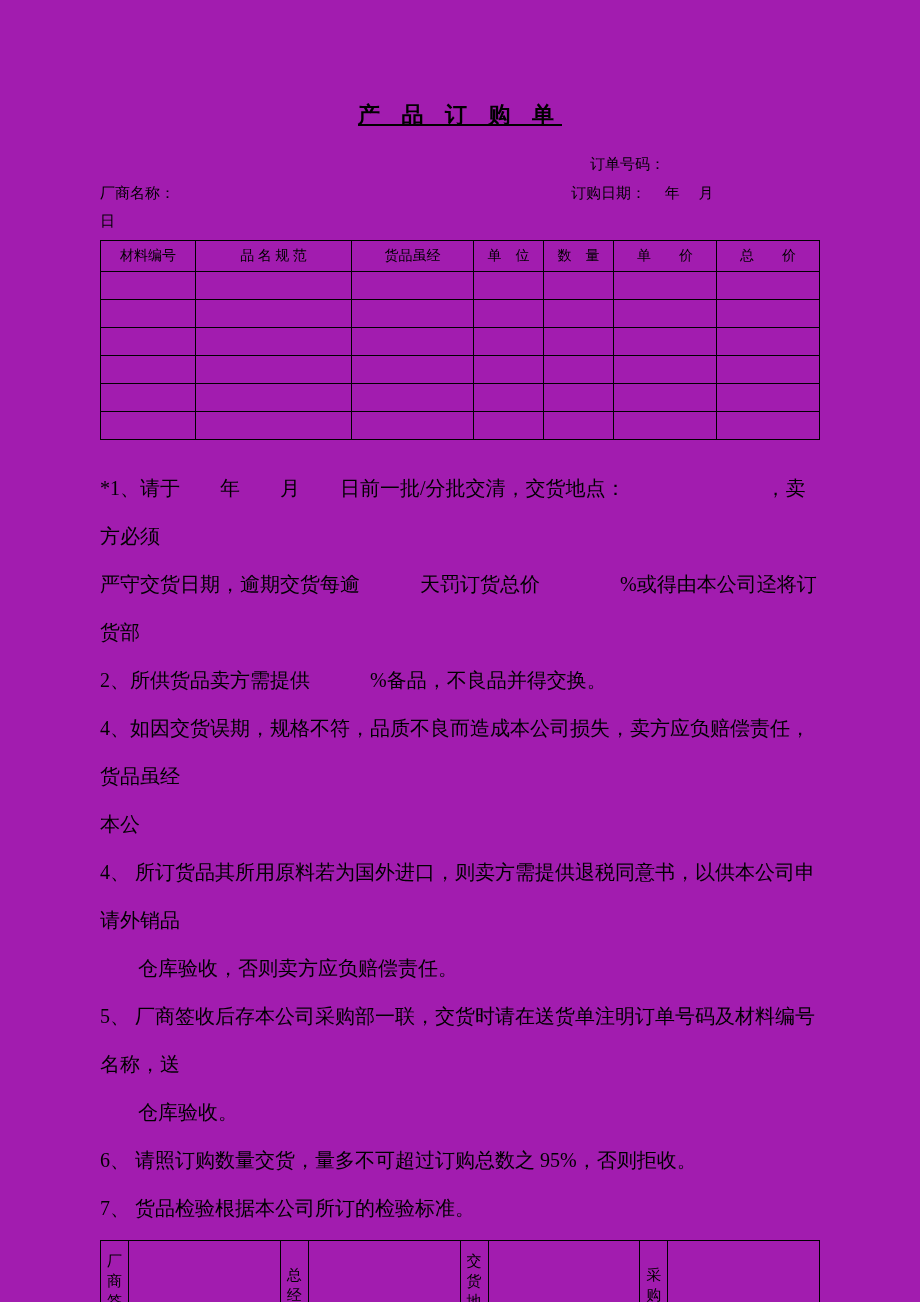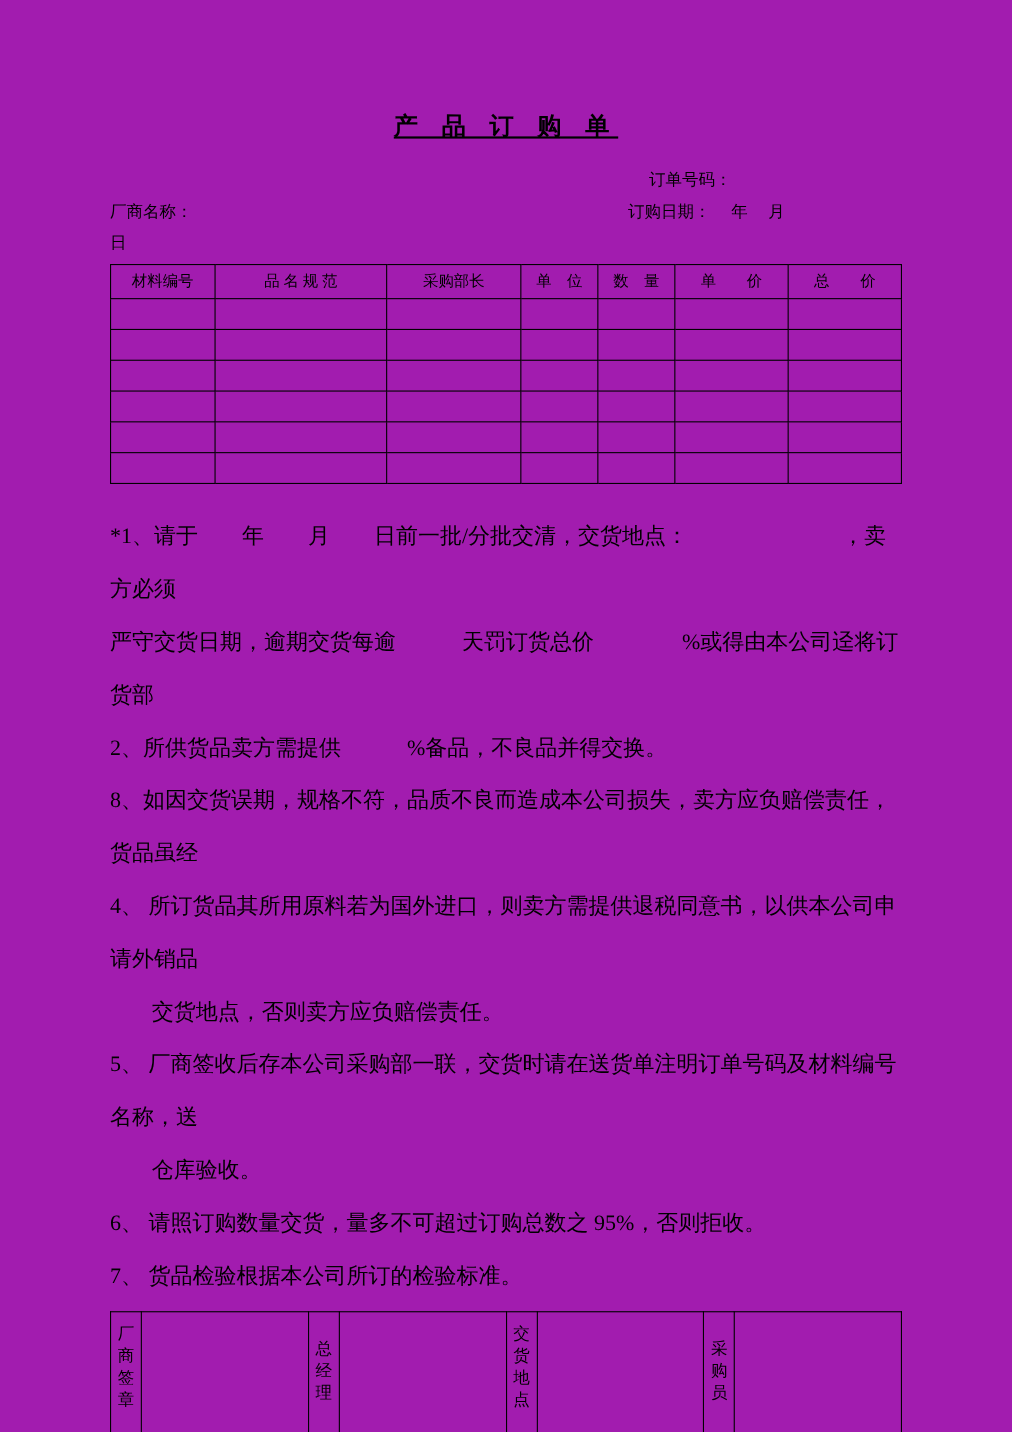--- a/index.html
+++ b/index.html
@@ -98,21 +98,21 @@
       <span class="order-date">订购日期：　 年　  月</span>
     </div>
     <span class="day-hang">日</span>
   </div>
 
   <table class="main">
     <thead>
       <tr>
         <th style="width:92px">材料编号</th>
         <th style="width:152px">品 名 规 范</th>
-        <th style="width:118px">采购部长</th>
+        <th style="width:118px">货品虽经</th>
         <th style="width:68px">单　位</th>
         <th style="width:68px">数　量</th>
         <th style="width:100px">单　　价</th>
         <th style="width:100px">总　　价</th>
       </tr>
     </thead>
     <tbody>
       <tr>
           <td></td>
           <td></td>
@@ -167,23 +167,24 @@
           <td></td>
           <td></td>
         </tr>
     </tbody>
   </table>
 
   <div class="notes">
     <p>*1、请于　　年　　月　　日前一批/分批交清，交货地点：　　　　　　　，卖方必须</p>
     <p>严守交货日期，逾期交货每逾　　　天罚订货总价　　　　%或得由本公司迳将订货部</p>
     <p>2、所供货品卖方需提供　　　%备品，不良品并得交换。</p>
-    <p>8、如因交货误期，规格不符，品质不良而造成本公司损失，卖方应负赔偿责任，货品虽经</p>
+    <p>4、如因交货误期，规格不符，品质不良而造成本公司损失，卖方应负赔偿责任，货品虽经</p>
+    <p>本公</p>
     <p>4、 所订货品其所用原料若为国外进口，则卖方需提供退税同意书，以供本公司申请外销品</p>
-    <p class="indent">交货地点，否则卖方应负赔偿责任。</p>
+    <p class="indent">仓库验收，否则卖方应负赔偿责任。</p>
     <p>5、 厂商签收后存本公司采购部一联，交货时请在送货单注明订单号码及材料编号名称，送</p>
     <p class="indent">仓库验收。</p>
     <p>6、 请照订购数量交货，量多不可超过订购总数之 95%，否则拒收。</p>
     <p>7、 货品检验根据本公司所订的检验标准。</p>
   </div>
 
   <table class="sign">
     <tbody>
         <tr>
       <td class="lbl">厂商签章</td>

